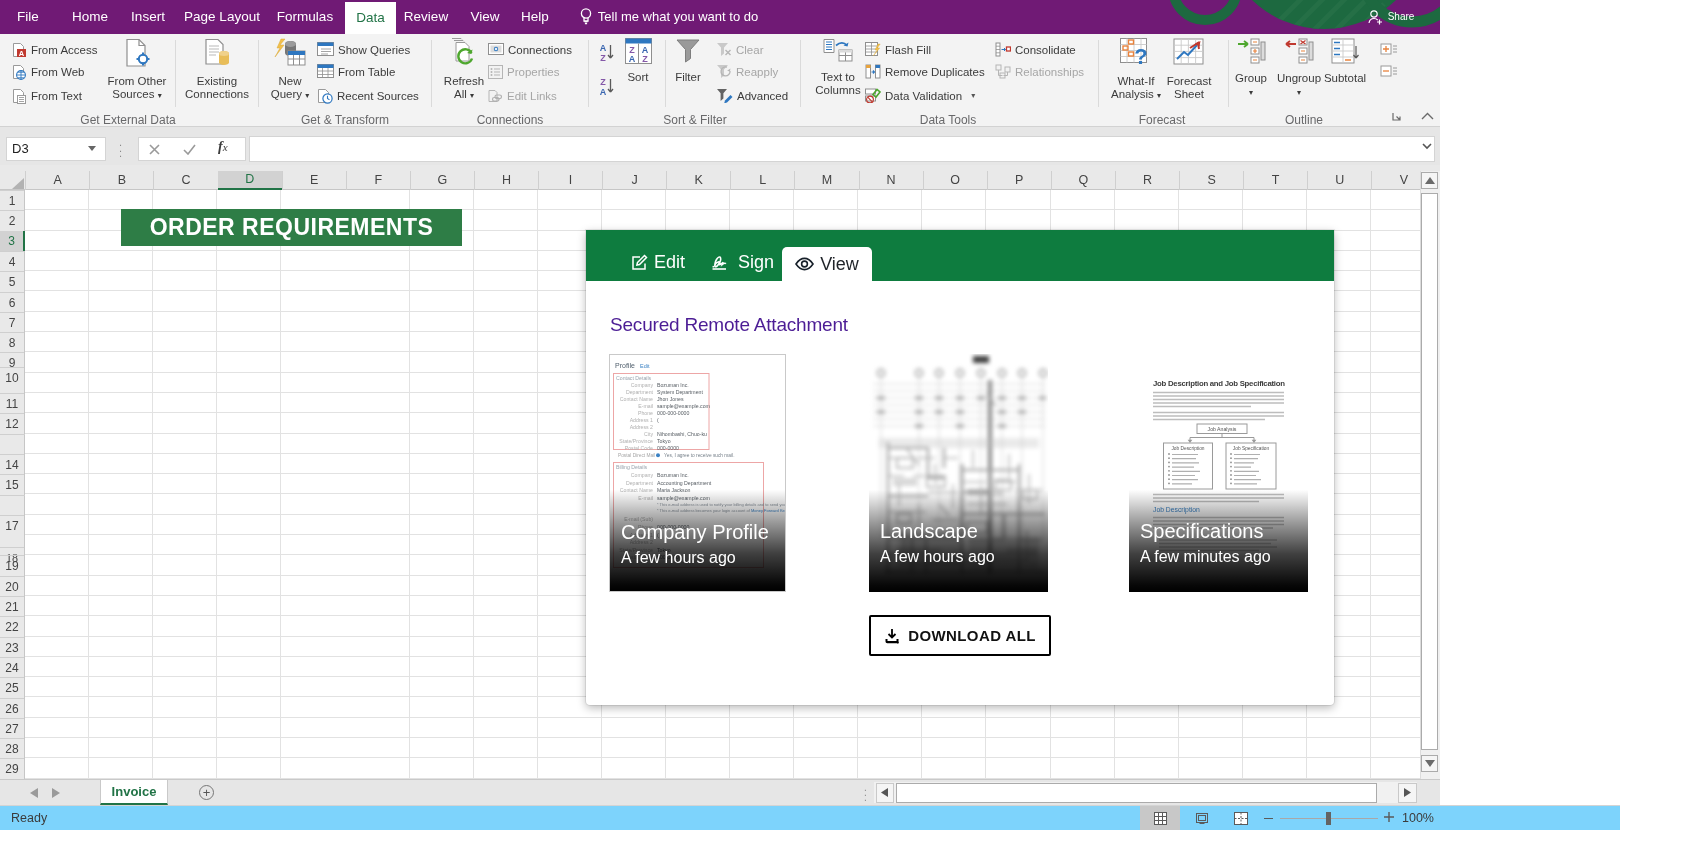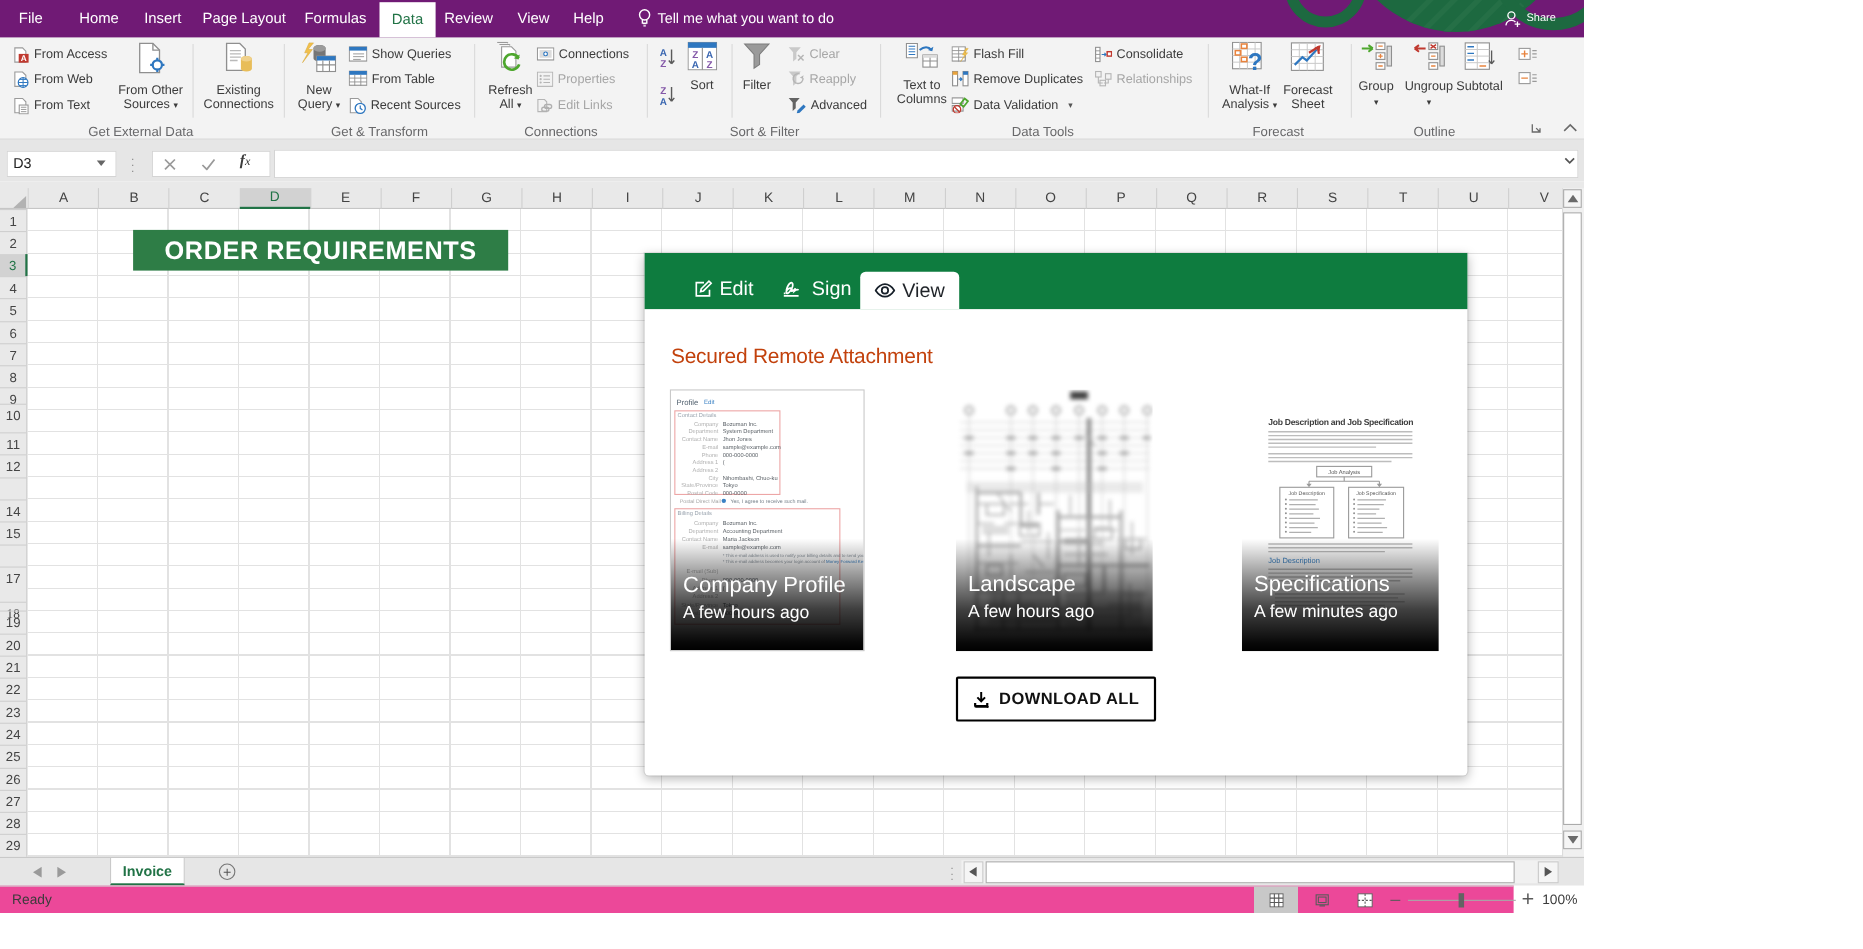--- a/index.html
+++ b/index.html
@@ -21,21 +21,21 @@
 .rbig .bicon{display:inline-block;margin-bottom:3px}
 
 #fbar{position:absolute;left:0;top:127px;width:1440px;height:38px;background:#e6e6e6}
 .fbox{position:absolute;background:#fff;border:1px solid #d4d4d4}
 
 #sheet{position:absolute;left:0;top:165px;width:1440px;height:614px;background:#e9e9e9}
 .colh{position:absolute;top:0;height:19px;line-height:19px;font-size:12.5px;color:#444;text-align:center;border-left:1px solid #cfcfcf}
 .rowh{position:absolute;left:0;width:24px;text-align:center;font-size:12px;color:#444;border-top:1px solid #cfcfcf}
 
 #tabbar{position:absolute;left:0;top:779px;width:1440px;height:26px;background:#e6e6e6;border-top:1px solid #c9c9c9}
-#statusbar{position:absolute;left:0;top:805px;width:1376px;height:25px;background:#ec4899;border-top:1px solid #d4d4d4;font-size:12.5px;color:#3b3b3b}
+#statusbar{position:absolute;left:0;top:805px;width:1620px;height:25px;background:#7dd3fc;border-top:1px solid #d4d4d4;font-size:12.5px;color:#3b3b3b}
 
 #modal{position:absolute;left:586px;top:230px;width:748px;height:475px;background:#fff;border-radius:0 0 4px 4px;box-shadow:0 3px 10px rgba(0,0,0,.28),0 0 0 1px rgba(0,0,0,.07)}
 #mhead{position:absolute;left:0;top:0;width:748px;height:51px;background:#0e7c3f}
 .mtab{position:absolute;top:14px;height:37px;display:flex;align-items:center;gap:6px;color:#fff;font-size:18px}
 #viewtab{position:absolute;left:196px;top:17px;width:90px;height:34px;background:#fff;border-radius:5px 5px 0 0;display:flex;align-items:center;justify-content:center;gap:6px;color:#1f2328;font-size:18px}
 .thumb{position:absolute;top:124px;height:238px;background:#fff;overflow:hidden}
 .tgrad{position:absolute;left:0;top:0;width:100%;height:100%;background:linear-gradient(180deg,rgba(0,0,0,0) 57%,rgba(0,0,0,.40) 71%,rgba(0,0,0,.75) 84%,rgba(0,0,0,.97) 97%,#000 100%)}
 .ttitle{position:absolute;left:11px;top:166px;color:#fff;font-size:20px}
 .tsub{position:absolute;left:11px;top:194px;color:#fff;font-size:16px}
 #dlbtn{position:absolute;left:283px;top:385px;width:182px;height:41px;background:#fff;border:2px solid #000;border-radius:2px;display:flex;align-items:center;justify-content:center;gap:8px;font-size:15px;font-weight:bold;color:#111;letter-spacing:.4px}
@@ -559,21 +559,21 @@
       <span>Sign</span>
     </div>
     <div id="viewtab">
       <svg width="19" height="14" viewBox="0 0 19 14" fill="none" stroke="#17202a" stroke-width="1.6">
           <path d="M1 7c2.6-3.8 5.4-5.6 8.5-5.6S15.4 3.2 18 7c-2.6 3.8-5.4 5.6-8.5 5.6S3.6 10.8 1 7z"></path>
           <circle cx="9.5" cy="7" r="2.9"></circle>
         </svg>
       <span>View</span>
     </div>
   </div>
-  <div class="abs" style="left:24px;top:84px;font-size:19px;color:#c2410c;letter-spacing:-.2px">Secured Remote Attachment</div>
+  <div class="abs" style="left:24px;top:84px;font-size:19px;color:#4c1d95;letter-spacing:-.2px">Secured Remote Attachment</div>
   <div class="thumb" id="th1" style="left:23px;width:177px;border:1px solid #c9c9c9">
     <svg width="176" height="238" font-family="Liberation Sans,sans-serif">
       <text x="5" y="13" font-size="7" fill="#51606e">Profile</text>
       <text x="30" y="12.5" font-size="5.5" fill="#3b82c4">Edit</text>
       <rect x="3.5" y="18.5" width="95.5" height="76" fill="none" stroke="#eda6a6"></rect>
       <text x="6" y="24.5" font-size="5.2" fill="#9aa4ae">Contact Details</text>
       <g font-size="5.2">
           <g fill="#b0b0b0" text-anchor="end">
         <text x="43" y="32">Company</text>
             <text x="43" y="39">Department</text>

